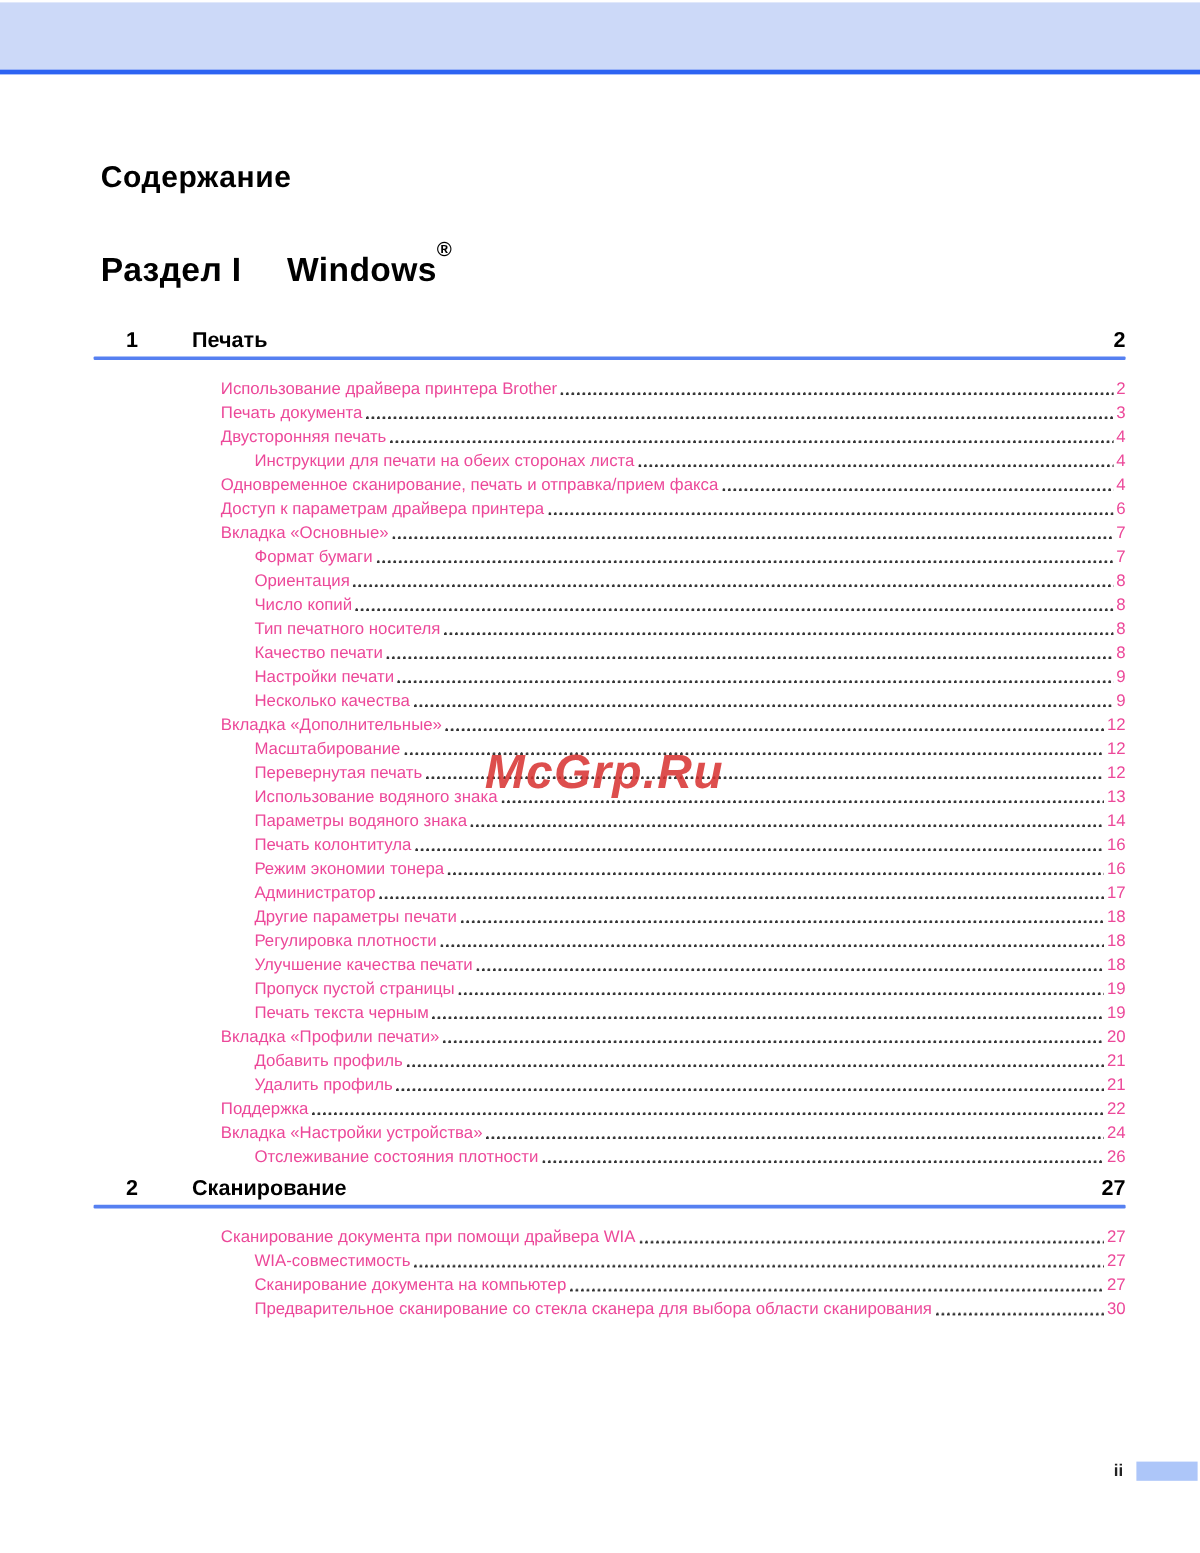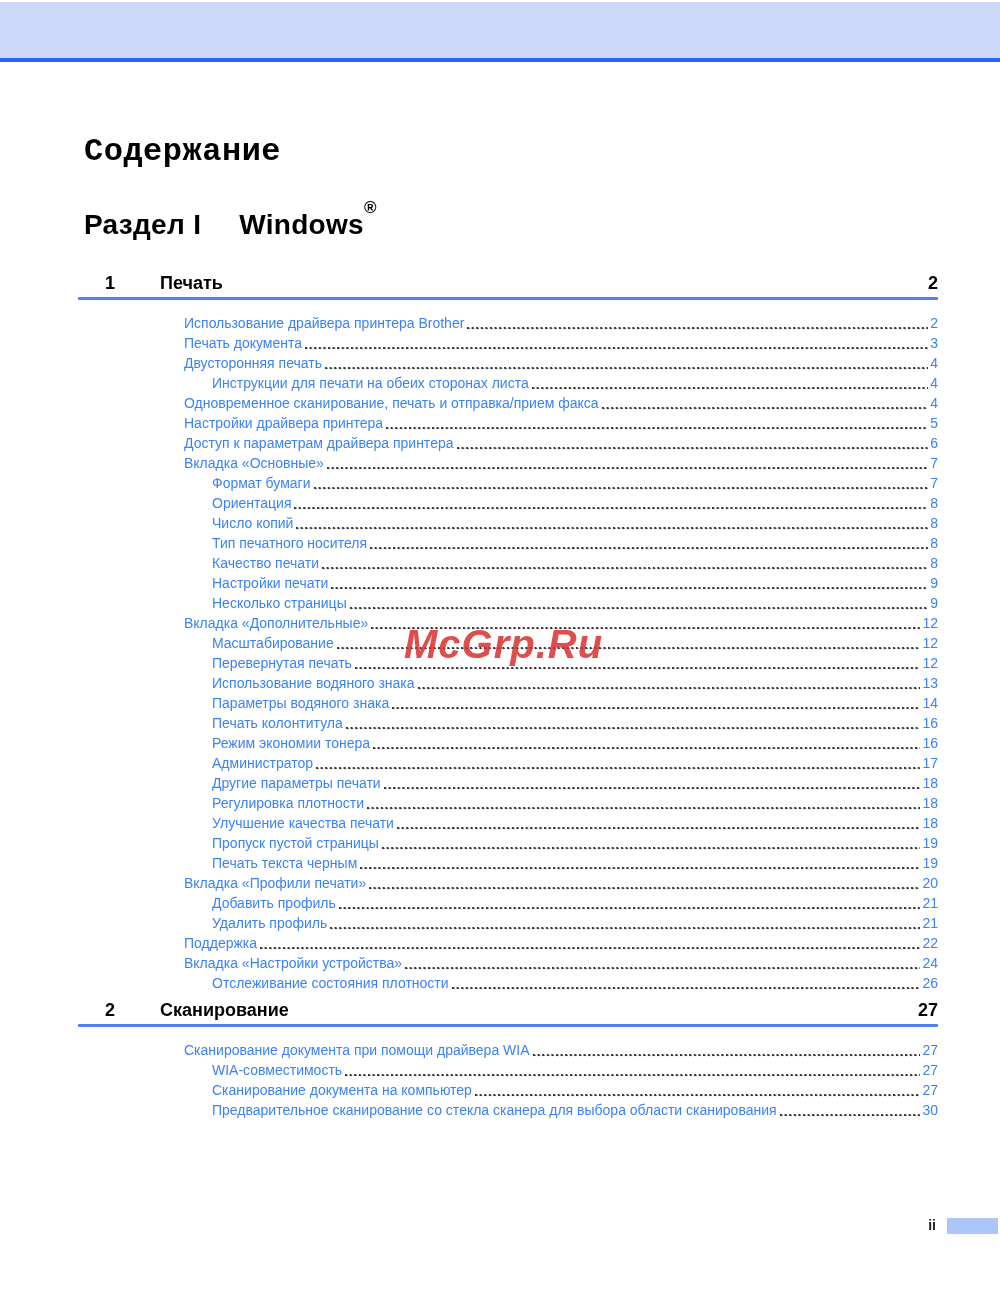--- a/index.html
+++ b/index.html
@@ -15,37 +15,37 @@
     width:1000px;height:1294px;
     font-family:"Liberation Sans","DejaVu Sans",sans-serif;
     color:#1a1a1a;
     position:relative;
     overflow:hidden;
   }
   .band{position:absolute;left:0;top:2px;width:1000px;height:56px;background:var(--header-band);}
   .band-rule{position:absolute;left:0;top:58px;width:1000px;height:4px;background:var(--header-rule);}
   h1.page-title{
     position:absolute;left:84px;top:136px;
-    font-size:32px;font-weight:700;color:#000;line-height:1;letter-spacing:0.5px;font-family:Liberation Mono, monospace;
+    font-size:25px;font-weight:700;color:#000;line-height:1;letter-spacing:0.5px;
   }
   h2.section-heading{
     position:absolute;left:84px;top:210px;
     font-size:28px;font-weight:700;color:#000;line-height:1;letter-spacing:0.3px;
   }
   h2.section-heading .sec-name{margin-left:38px;text-align:center;}
   h2.section-heading sup{font-size:17px;position:relative;top:-11px;font-weight:700;}
   .toc{position:absolute;left:78px;top:272px;width:860px;}
   .chapter + .chapter{margin-top:6px;}
   .ch-head{display:flex;align-items:baseline;line-height:22px;font-size:18px;font-weight:700;color:#000;}
   .ch-num{margin-left:27px;width:55px;}
   .ch-title{flex:1;}
   .ch-page{margin-left:auto;}
   .ch-rule{height:3px;background:var(--chapter-rule);margin-top:3px;border-radius:1px;}
   .entries{margin-top:13px;}
-  .row{display:flex;height:20px;font-size:14px;line-height:20px;color:#3b82f6;}
+  .row{display:flex;height:20px;font-size:14px;line-height:20px;color:#ec4899;}
   .row .label{white-space:nowrap;}
   .row.l1 .label{margin-left:106px;}
   .row.l2 .label{margin-left:134px;}
   .row .leader{flex:1;position:relative;min-width:10px;}
   .row .leader::after{
     content:"";position:absolute;left:3px;right:2px;bottom:3px;height:4px;
     background-image:radial-gradient(circle at 1.2px 2.2px,#333 1.05px,transparent 1.35px);
     background-size:4.6px 4px;background-repeat:repeat-x;
   }
   .row .page{white-space:nowrap;}
@@ -104,25 +104,20 @@
     <span class="leader"></span>
     <span class="page">4</span>
   </div>
 
   <div class="row l1">
     <span class="label">Одновременное сканирование, печать и отправка/прием факса</span>
     <span class="leader"></span>
     <span class="page">4</span>
   </div>
 
-  <div class="row l1">
-    <span class="label">Настройки драйвера принтера</span>
-    <span class="leader"></span>
-    <span class="page">5</span>
-  </div>
 
   <div class="row l1">
     <span class="label">Доступ к параметрам драйвера принтера</span>
     <span class="leader"></span>
     <span class="page">6</span>
   </div>
 
   <div class="row l1">
     <span class="label">Вкладка «Основные»</span>
     <span class="leader"></span>
@@ -159,21 +154,21 @@
     <span class="page">8</span>
   </div>
 
   <div class="row l2">
     <span class="label">Настройки печати</span>
     <span class="leader"></span>
     <span class="page">9</span>
   </div>
 
   <div class="row l2">
-    <span class="label">Несколько страницы</span>
+    <span class="label">Несколько качества</span>
     <span class="leader"></span>
     <span class="page">9</span>
   </div>
 
 
 
   <div class="row l1">
     <span class="label">Вкладка «Дополнительные»</span>
     <span class="leader"></span>
     <span class="page">12</span>

